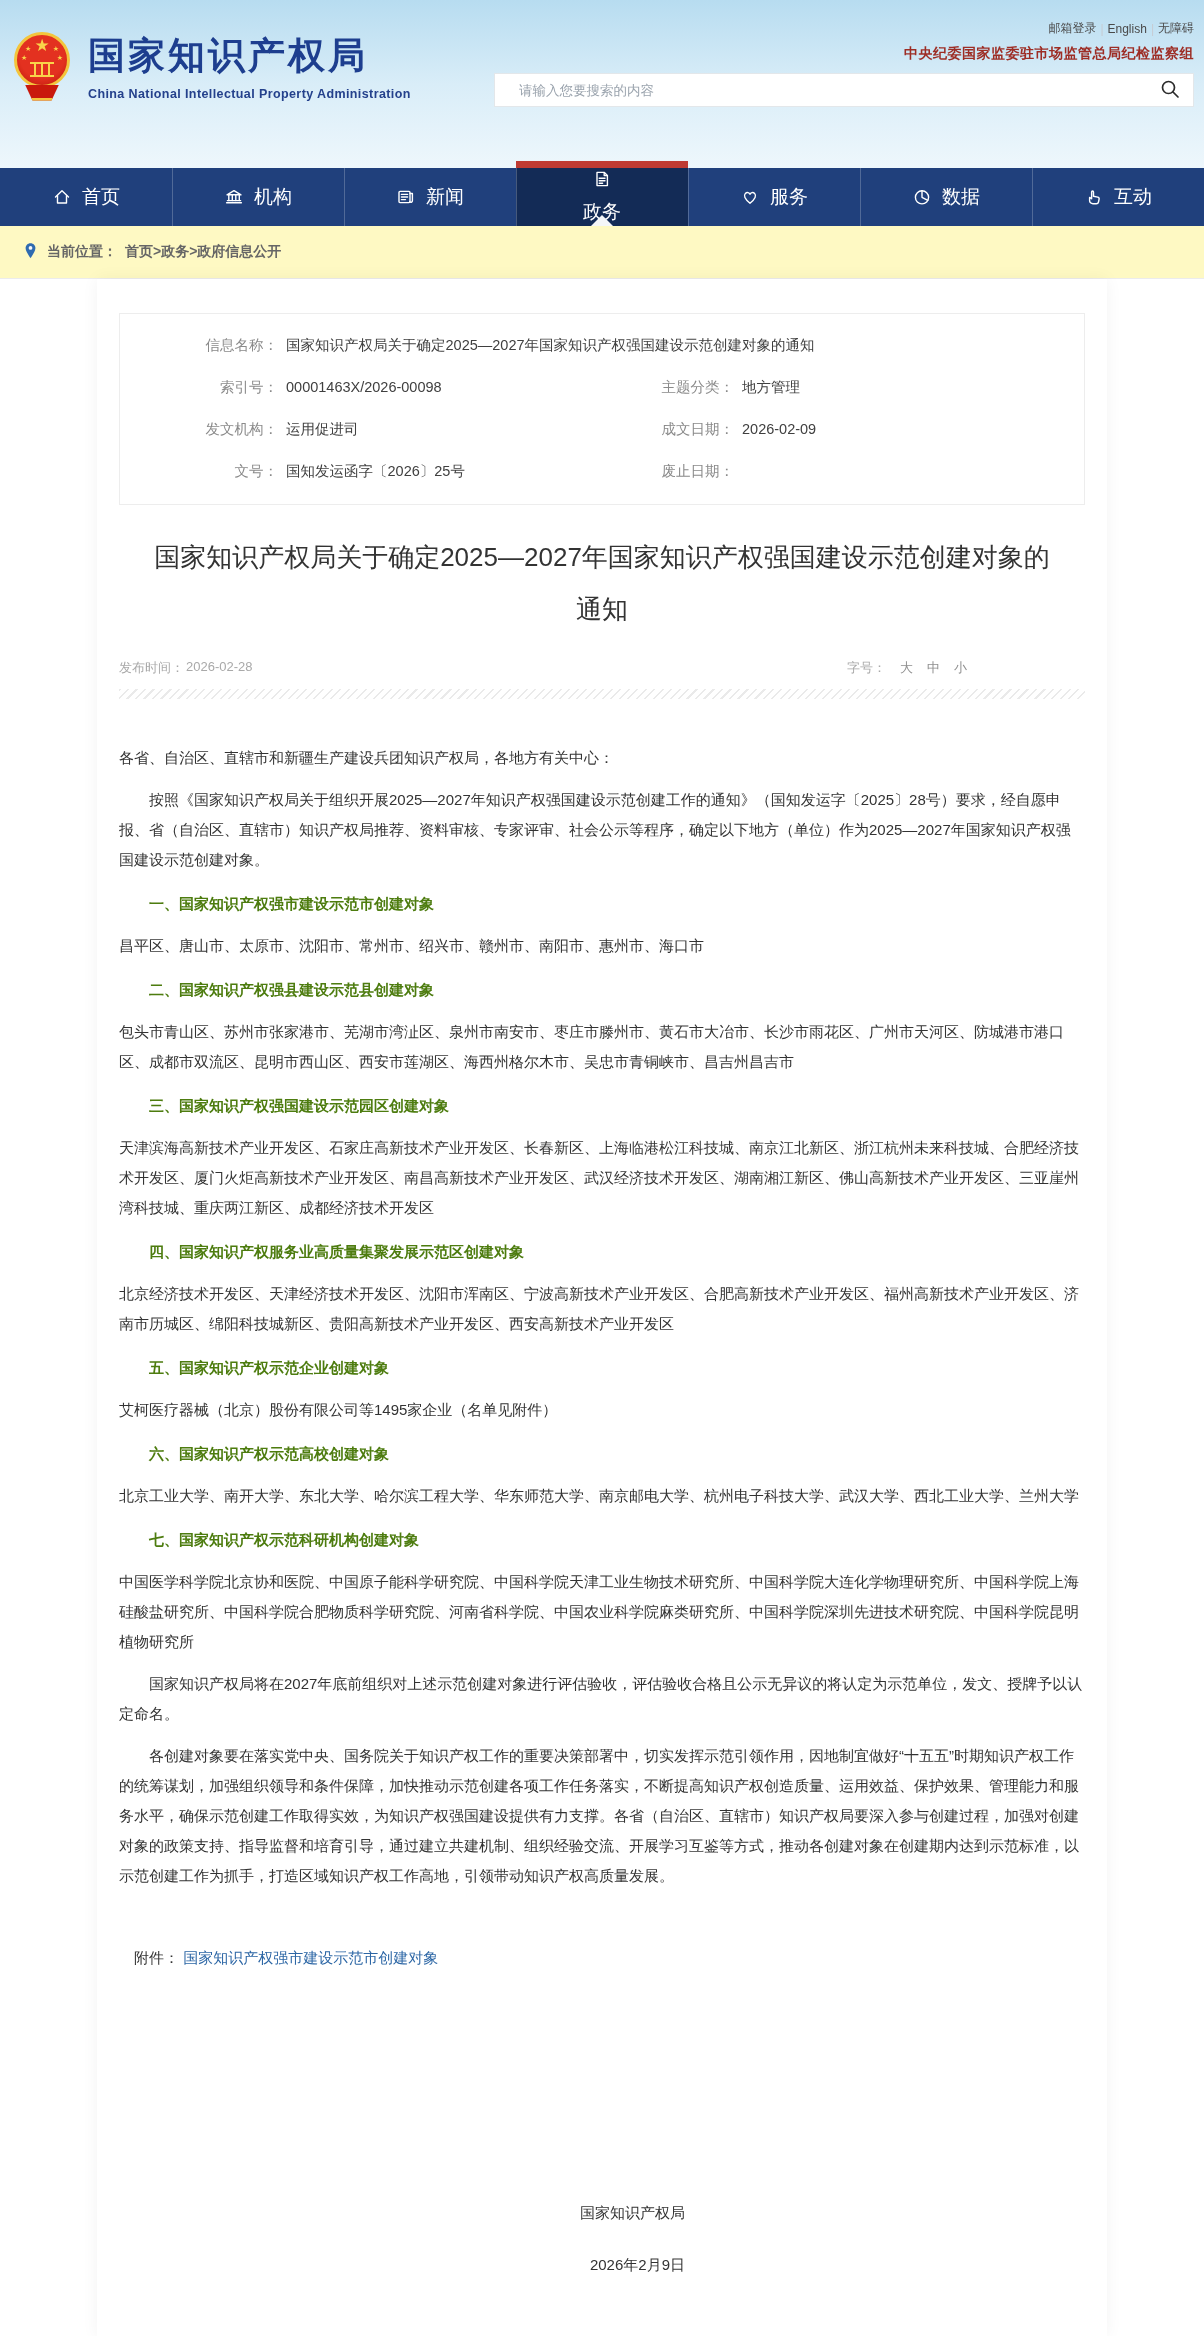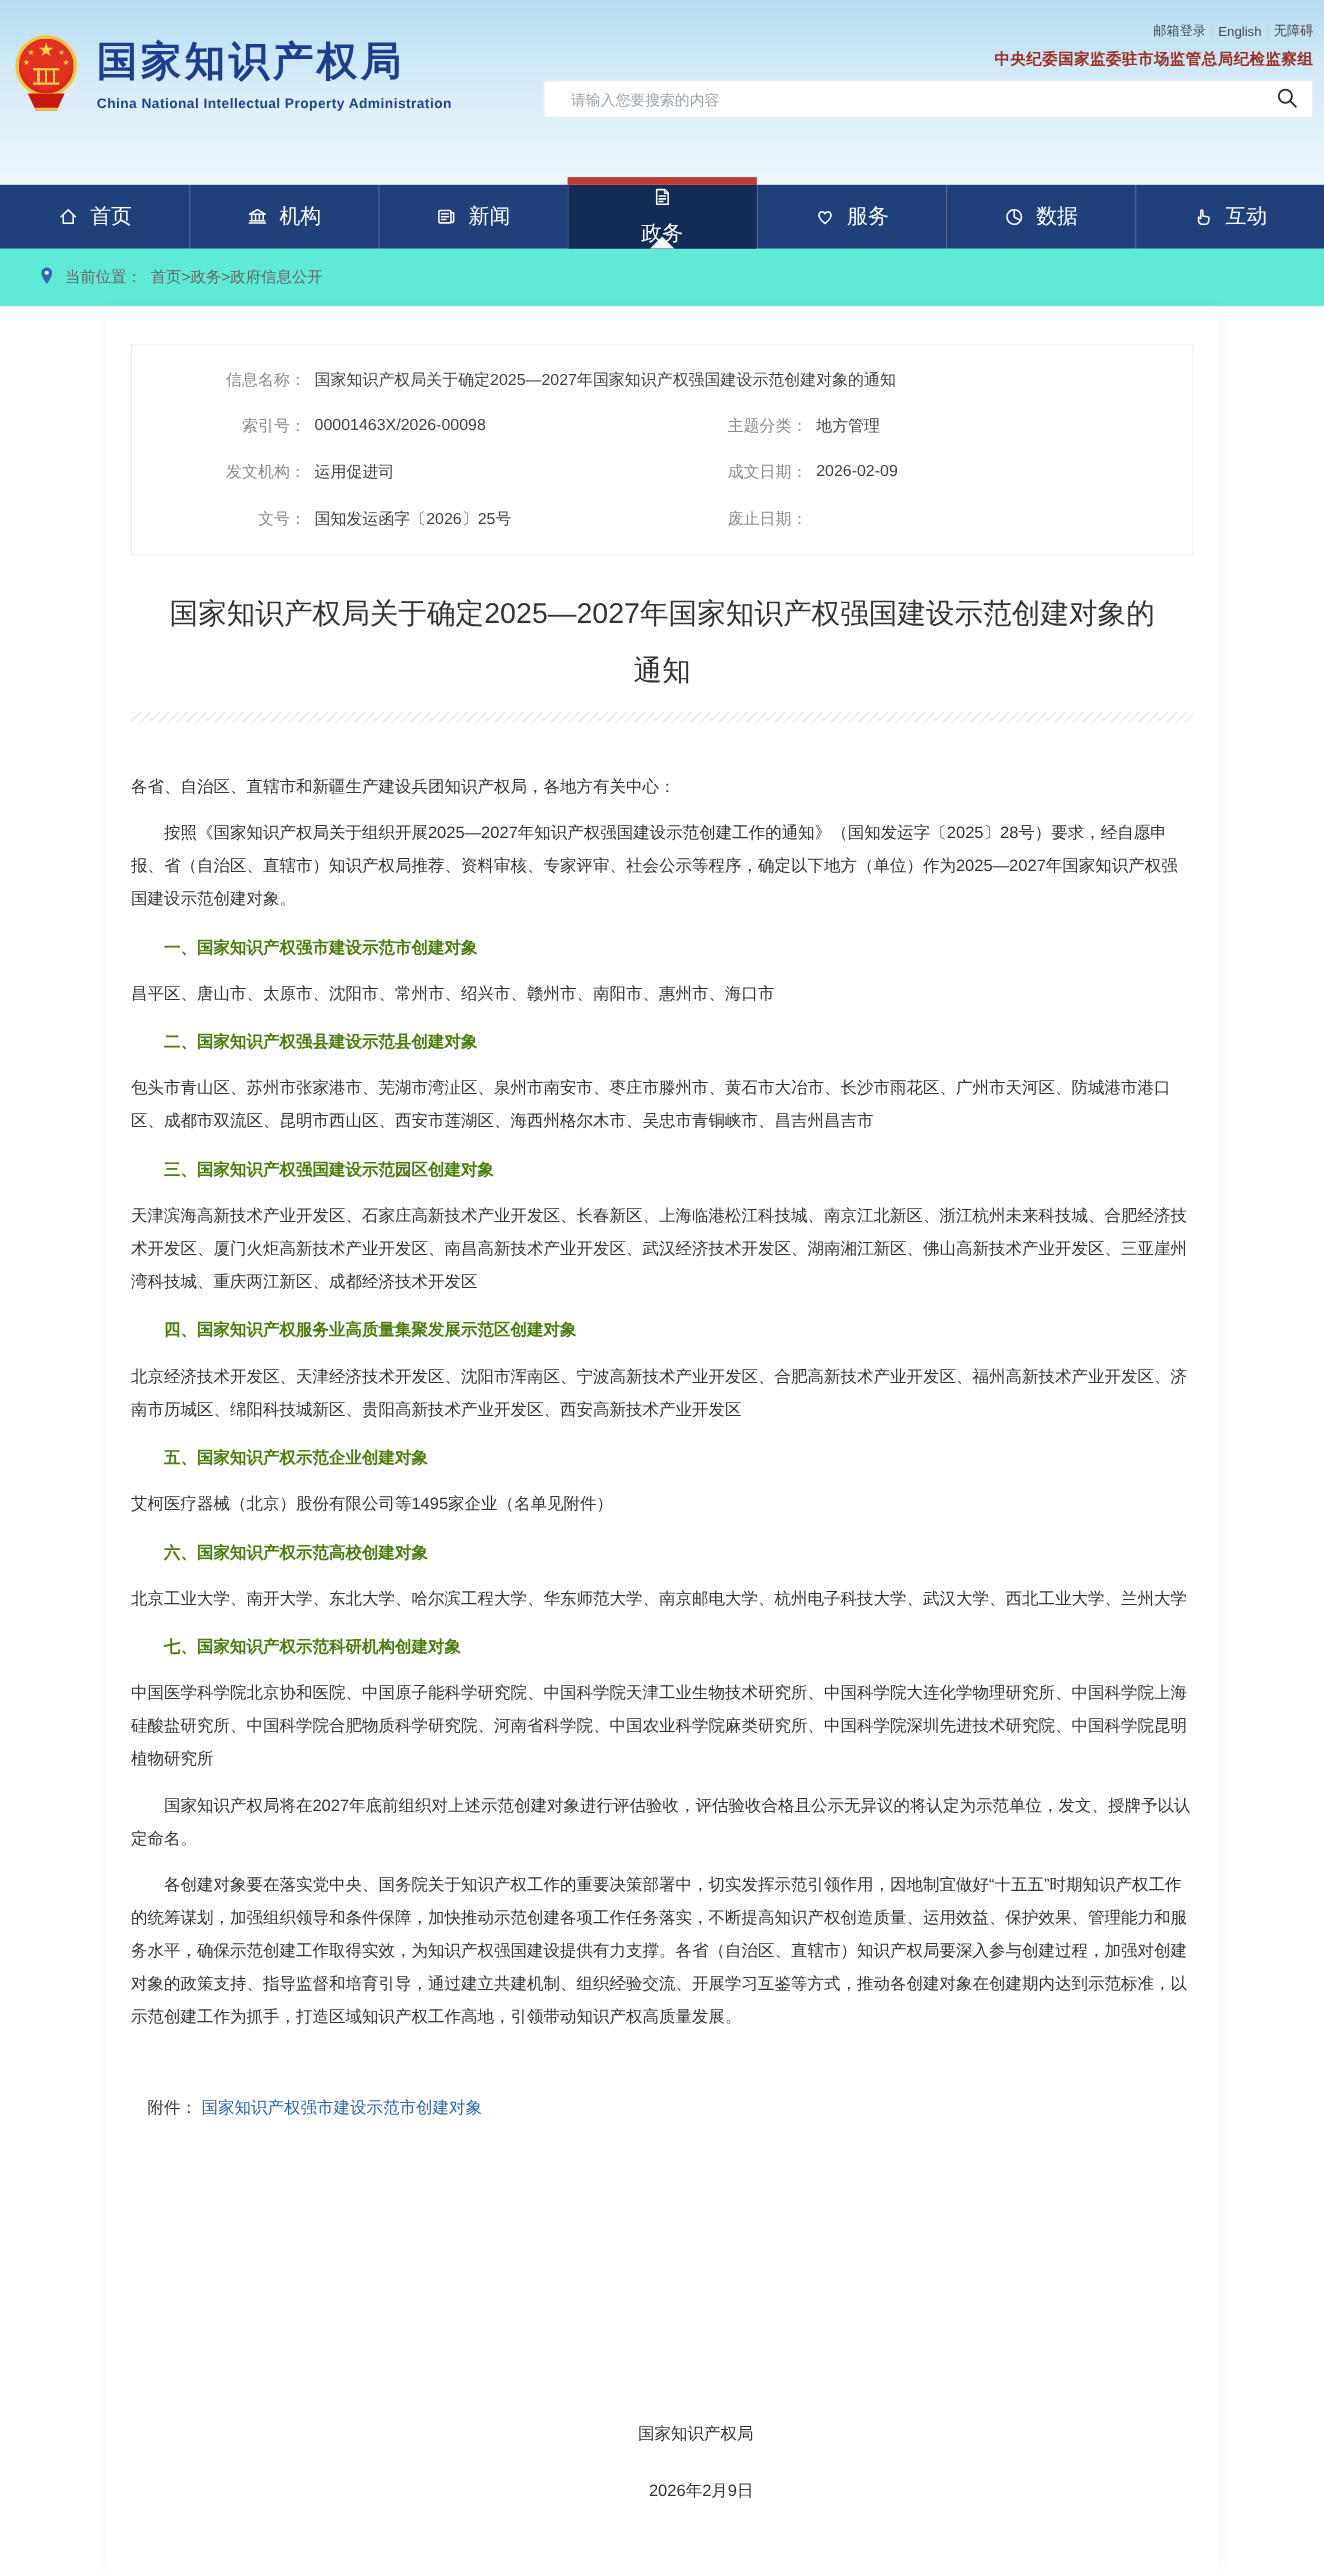--- a/index.html
+++ b/index.html
@@ -47,22 +47,22 @@
   .nav-item + .nav-item::before{content:"";position:absolute;left:0;top:0;bottom:0;width:1px;
             background:rgba(255,255,255,.22);}
   .nav-item.active{background:#132b56;flex-direction:column;}
   .nav-item .redbar{position:absolute;top:-7px;left:0;right:0;height:7px;background:#bf3b33;}
   .nav-item.active::after{content:"";position:absolute;bottom:0;left:50%;transform:translateX(-50%);
             border-left:11px solid transparent;border-right:11px solid transparent;
             border-bottom:11px solid #f4f6f8;}
   .nav-icon{display:flex;align-items:center;}
 
   
-  .breadcrumb-bar{height:52px;background:#5eead4;display:flex;align-items:center;gap:8px;
-            padding-left:34px;font-size:14px;color:#666;border-bottom:1px solid #ececec;}
+  .breadcrumb-bar{height:52px;background:#fef9c3;display:flex;align-items:center;gap:8px;
+            padding-left:22px;font-size:14px;color:#666;border-bottom:1px solid #ececec;font-weight:bold;}
   .breadcrumb-path{cursor:pointer;}
 
   
   .main{background:#fff;}
   .card{width:1010px;margin:0 auto;background:#fff;box-shadow:0 0 16px rgba(0,0,0,.05);
         padding:34px 22px 46px;box-sizing:border-box;min-height:2058px;
         display:flex;flex-direction:column;}
 
   .info-box{border:1px solid #ededed;padding:10px 16px 12px;}
   .info-row{display:grid;grid-template-columns:150px 1fr 130px 1fr;align-items:center;min-height:42px;}
@@ -241,20 +241,32 @@
           <div class="info-row">
             <div class="info-label">文号：</div>
             <div class="info-value">国知发运函字〔2026〕25号</div>
             <div class="info-label">废止日期：</div>
             <div class="info-value"></div>
           </div>
         </section>
 
       <h1 class="doc-title">国家知识产权局关于确定2025—2027年国家知识产权强国建设示范创建对象的通知</h1>
 
+      <div class="meta-row">
+        <div class="publish">
+          <span>发布时间：</span>
+          <span>2026-02-28</span>
+        </div>
+        <div class="fontsize">
+          <span>字号：</span>
+        <span class="opt">大</span>
+            <span class="opt">中</span>
+            <span class="opt">小</span>
+          </div>
+      </div>
 
       <div class="hatch-divider"></div>
 
       <article class="doc-body">
           <p class="salutation">各省、自治区、直辖市和新疆生产建设兵团知识产权局，各地方有关中心：</p>
           <p class="para">按照《国家知识产权局关于组织开展2025—2027年知识产权强国建设示范创建工作的通知》（国知发运字〔2025〕28号）要求，经自愿申报、省（自治区、直辖市）知识产权局推荐、资料审核、专家评审、社会公示等程序，确定以下地方（单位）作为2025—2027年国家知识产权强国建设示范创建对象。</p>
           <h3 class="heading">一、国家知识产权强市建设示范市创建对象</h3>
           <p class="list">昌平区、唐山市、太原市、沈阳市、常州市、绍兴市、赣州市、南阳市、惠州市、海口市</p>
           <h3 class="heading">二、国家知识产权强县建设示范县创建对象</h3>
           <p class="list">包头市青山区、苏州市张家港市、芜湖市湾沚区、泉州市南安市、枣庄市滕州市、黄石市大冶市、长沙市雨花区、广州市天河区、防城港市港口区、成都市双流区、昆明市西山区、西安市莲湖区、海西州格尔木市、吴忠市青铜峡市、昌吉州昌吉市</p>

